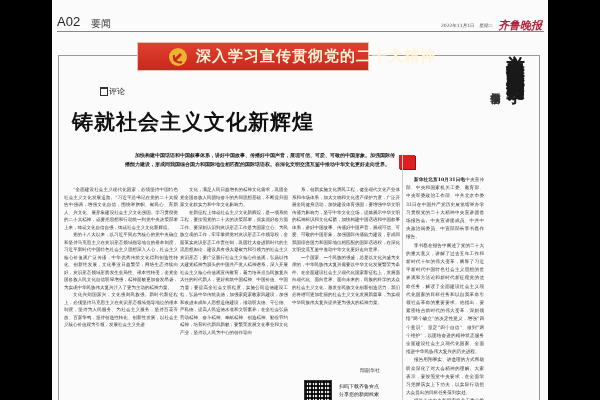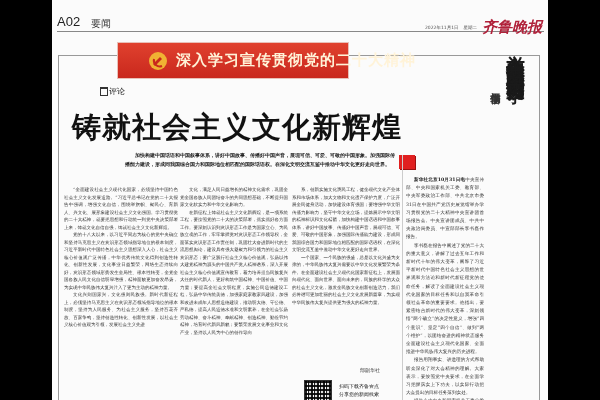--- a/index.html
+++ b/index.html
@@ -4,32 +4,32 @@
 <style>
   html, body { margin:0; padding:0; }
   body { width:600px; height:400px; background:#000; position:relative; overflow:hidden;
          font-family:"DejaVu Serif", serif; }
   .page { position:absolute; left:52px; top:0; width:496px; height:400px; background:#fbfbfb; overflow:hidden; }
   .hdr { position:absolute; left:5px; right:4px; top:8px; height:23px; border-bottom:1px solid #888; }
   .hdr-page { position:absolute; left:0; top:6px; font-family:"Liberation Sans", sans-serif; font-size:13px; color:#222; }
   .hdr-section { position:absolute; left:34px; top:9px; font-family:"DejaVu Sans", sans-serif; font-size:10px; color:#333; }
   .hdr-right { position:absolute; right:2px; top:10px; display:flex; align-items:center; gap:5px; }
   .hdr-date, .hdr-week { font-family:"DejaVu Sans", sans-serif; font-size:4.5px; color:#555; }
-  .hdr-logo { font-family:"DejaVu Serif", serif; font-size:15px; color:#b0213a; font-style:italic; font-weight:bold; }
+  .hdr-logo { font-family:"DejaVu Serif", serif; font-size:11px; color:#b0213a; font-style:italic; font-weight:bold; }
 
   .frame { position:absolute; left:6px; top:55px; width:480px; height:350px; border:1px solid #999; border-bottom:none; }
-  .banner { position:absolute; left:66px; top:43px; width:230px; height:35px;
+  .banner { position:absolute; left:86px; top:43px; width:230px; height:27px;
             background:linear-gradient(#e0412e,#c9281d); display:flex; align-items:center; box-shadow:0 0 0 1px #e9c0b8; }
   .emblem { width:20px; height:20px; margin-left:30px; margin-right:8px; position:relative; }
   .emblem svg { width:20px; height:20px; }
   .banner-text { color:#fff3d8; font-size:15px; font-weight:bold; letter-spacing:1px; white-space:nowrap; }
 
   .tag { position:absolute; left:12px; top:86px; font-family:"DejaVu Sans", sans-serif; font-size:8px; color:#222; display:flex; align-items:center; gap:1px;margin-left:36px; }
   .tag-box { width:6px; height:6px; border:1px solid #333; border-top-width:2px; display:inline-block; }
-  .headline { position:absolute; left:20px; top:108px; font-size:29px; font-weight:bold; color:#111; letter-spacing:1px; white-space:nowrap; }
+  .headline { position:absolute; left:20px; top:108px; font-size:21px; font-weight:bold; color:#111; letter-spacing:1px; white-space:nowrap; }
   .red-block { position:absolute; left:347px; top:155px; width:16px; height:14px; background:#e02020; box-shadow:1px 1px 0 #911; }
   .lead { position:absolute; left:73px; top:151px; width:270px; font-size:5px; line-height:9px; color:#222; font-weight:bold; text-indent:10px; }
 
   .col { position:absolute; top:186px; font-size:4.5px; line-height:7.5px; color:#333; text-align:justify; }
   .col p { margin:0; text-indent:9px; }
   .c1 { left:12px; width:114px; height:214px; }
   .c2 { left:128px; width:108px; height:214px; }
   .c3 { left:240px; width:108px; height:160px; }
   .byline { position:absolute; left:308px; top:367px; font-family:"DejaVu Sans", sans-serif; font-size:5px; color:#333; }
   .qr { position:absolute; left:252px; top:380px; width:26px; height:22px; background:

